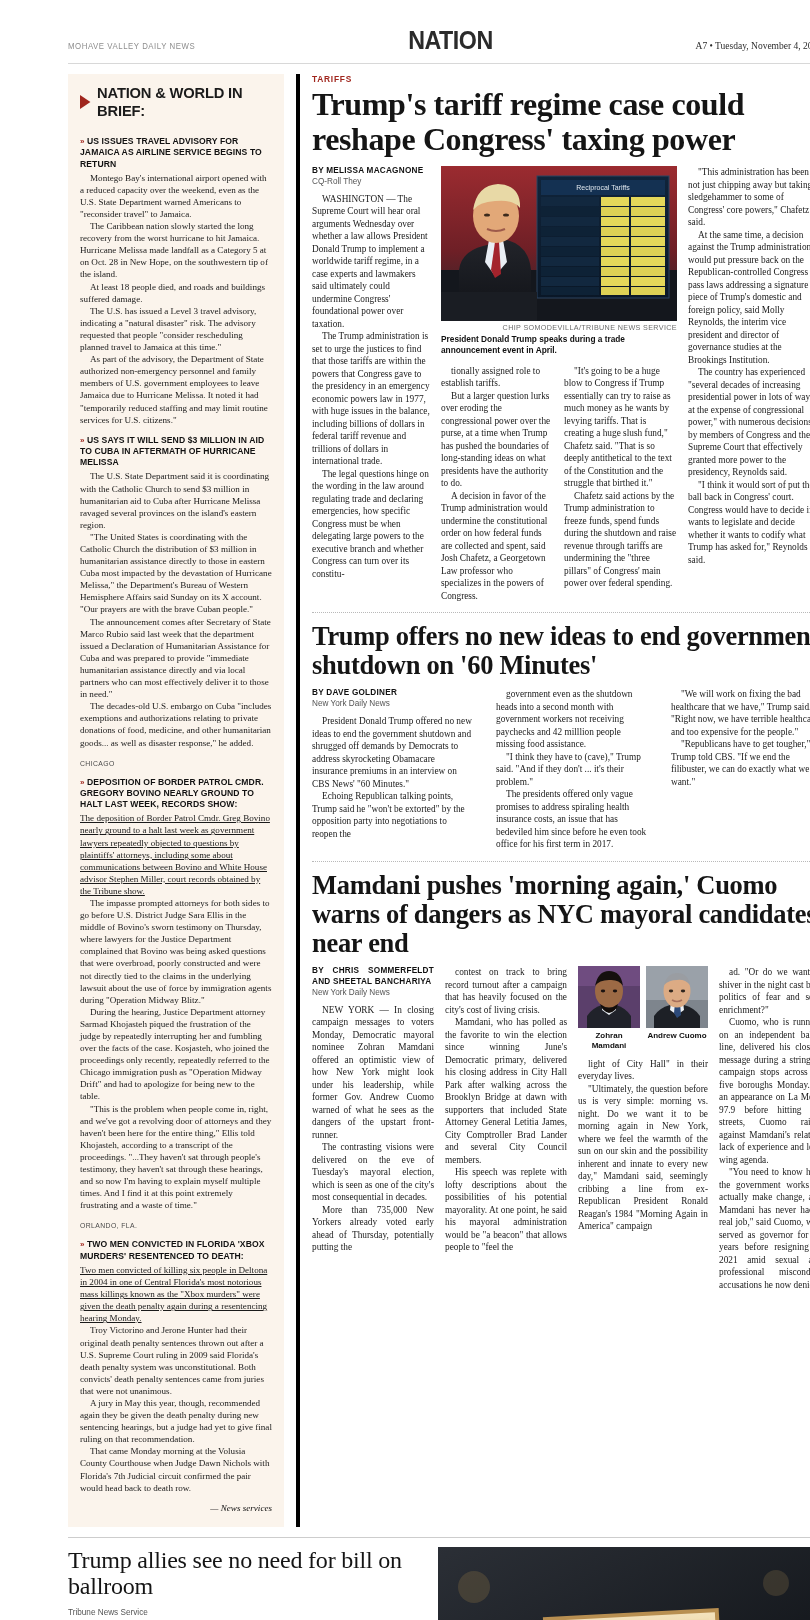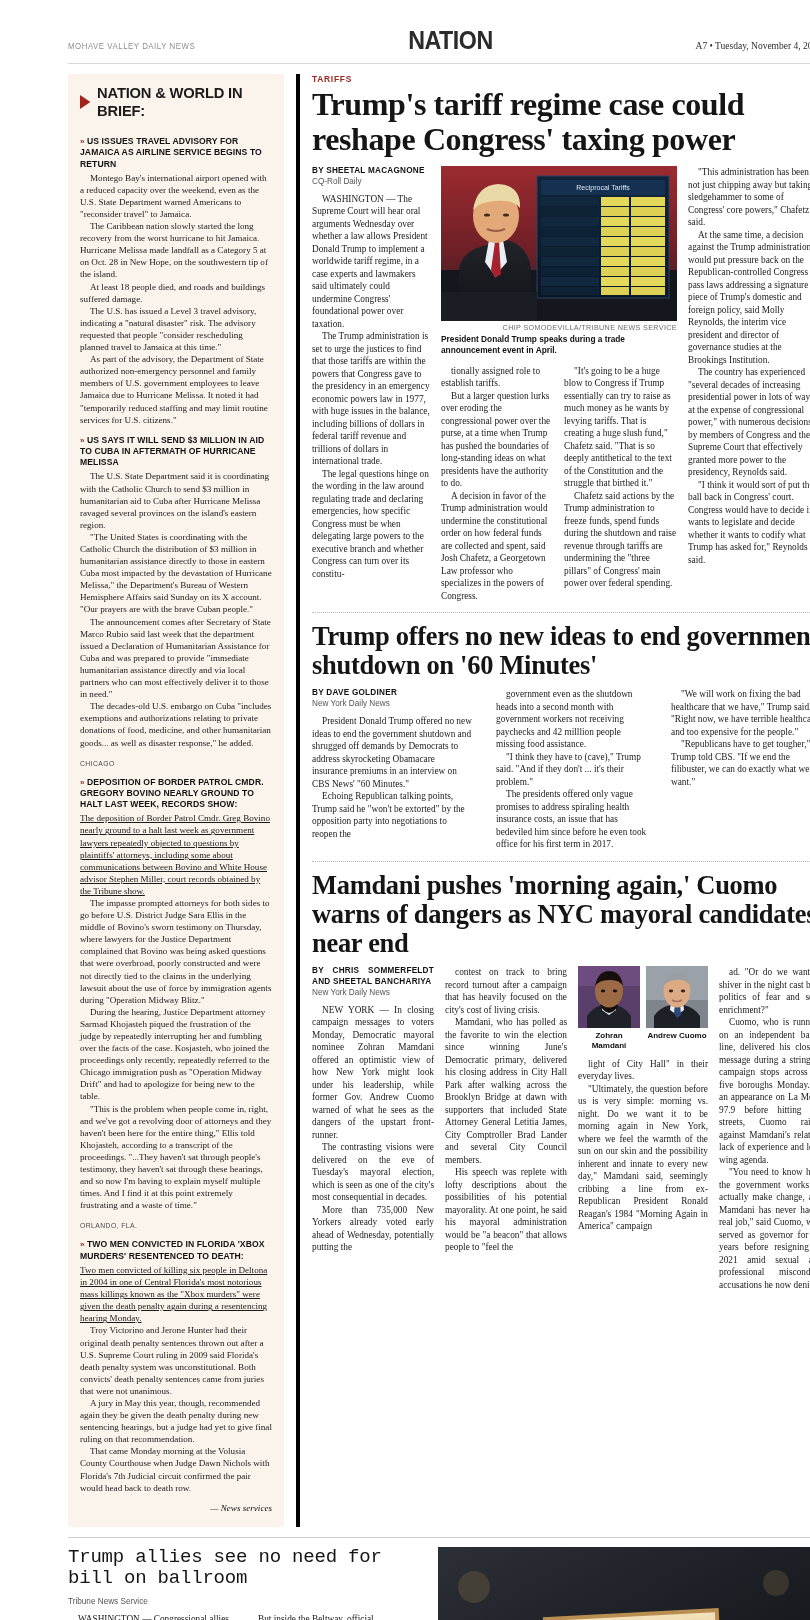--- a/index.html
+++ b/index.html
@@ -57,21 +57,21 @@
   
   .mugs{display:flex;gap:6px;}
   .mug{width:62px;}
   .mugimg{width:62px;height:62px;overflow:hidden;position:relative;background:#4a3f52;}
   .mugname{font-family:"Liberation Sans",sans-serif;font-weight:bold;font-size:8px;line-height:1.2;text-align:center;padding-top:3px;color:#111;}
 
   
   .bottom{display:flex;gap:0;margin-top:6px;}
   .bot-left{width:360px;flex:0 0 360px;padding-right:12px;box-sizing:border-box;}
   .bot-right{flex:1;padding-left:10px;box-sizing:border-box;}
-  h3.hed3{font-family:Liberation Mono, monospace;font-weight:normal;font-size:19px;line-height:1.1;margin:0 0 8px 0;color:#151515;letter-spacing:-.2px;}
+  h3.hed3{font-family:Liberation Serif, serif;font-weight:normal;font-size:24px;line-height:1.1;margin:0 0 8px 0;color:#151515;letter-spacing:-.2px;}
 </style>
 </head>
 <body>
 
 <div class="page">
 
   <div class="masthead">
     <div class="mast-left">MOHAVE VALLEY DAILY NEWS</div>
     <div class="mast-center">NATION</div>
     <div class="mast-right">A7  •  Tuesday, November 4, 2025</div>
@@ -141,22 +141,22 @@
 
     <div class="col-right">
 
       <div>
         <div class="kicker">TARIFFS</div>
         <h1 class="hed">Trump's tariff regime case could reshape Congress' taxing power</h1>
 
         <div style="display:flex;gap:11px;">
 
           <div class="body-col" style="width:118px;flex:0 0 118px;">
-            <div class="byline">BY SHEETAL MACAGNONE</div>
-            <div class="byorg">CQ-Roll Daily</div>
+            <div class="byline">BY MELISSA MACAGNONE</div>
+            <div class="byorg">CQ-Roll They</div>
             <p>WASHINGTON — The Supreme Court will hear oral arguments Wednesday over whether a law allows President Donald Trump to implement a worldwide tariff regime, in a case experts and lawmakers said ultimately could undermine Congress' foundational power over taxation.</p>
             <p>The Trump administration is set to urge the justices to find that those tariffs are within the powers that Congress gave to the presidency in an emergency economic powers law in 1977, with huge issues in the balance, including billions of dollars in federal tariff revenue and trillions of dollars in international trade.</p>
             <p>The legal questions hinge on the wording in the law around regulating trade and declaring emergencies, how specific Congress must be when delegating large powers to the executive branch and whether Congress can turn over its constitu-</p>
           </div>
 
           <div style="width:236px;flex:0 0 236px;">
             <figure class="figure">
               <div class="photo" style="height:155px;">
                 <svg width="236" height="155" viewBox="0 0 236 155" preserveAspectRatio="none">
                   <defs>
@@ -278,21 +278,21 @@
       <div class="hrule"></div>
 
       <div>
         <h2 class="hed2">Mamdani pushes 'morning again,' Cuomo warns of dangers as NYC mayoral candidates near end</h2>
         <div style="display:flex;gap:11px;">
           <div class="body-col just" style="width:122px;flex:0 0 122px;">
             <div class="byline">BY CHRIS SOMMERFELDT AND SHEETAL BANCHARIYA</div>
             <div class="byorg">New York Daily News</div>
             <p>NEW YORK — In closing campaign messages to voters Monday, Democratic mayoral nominee Zohran Mamdani offered an optimistic view of how New York might look under his leadership, while former Gov. Andrew Cuomo warned of what he sees as the dangers of the upstart front-runner.</p>
             <p>The contrasting visions were delivered on the eve of Tuesday's mayoral election, which is seen as one of the city's most consequential in decades.</p>
-            <p>More than 735,000 New Yorkers already voted early ahead of Wednesday, potentially putting the</p>
+            <p>More than 735,000 New Yorkers already voted early ahead of Thursday, potentially putting the</p>
           </div>
           <div class="body-col just" style="width:122px;flex:0 0 122px;">
             <p>contest on track to bring record turnout after a campaign that has heavily focused on the city's cost of living crisis.</p>
             <p>Mamdani, who has polled as the favorite to win the election since winning June's Democratic primary, delivered his closing address in City Hall Park after walking across the Brooklyn Bridge at dawn with supporters that included State Attorney General Letitia James, City Comptroller Brad Lander and several City Council members.</p>
             <p>His speech was replete with lofty descriptions about the possibilities of his potential mayorality. At one point, he said his mayoral administration would be "a beacon" that allows people to "feel the</p>
           </div>
           <div style="width:130px;flex:0 0 130px;">
             <div class="mugs">
               <div class="mug">
                 <div class="mugimg">

